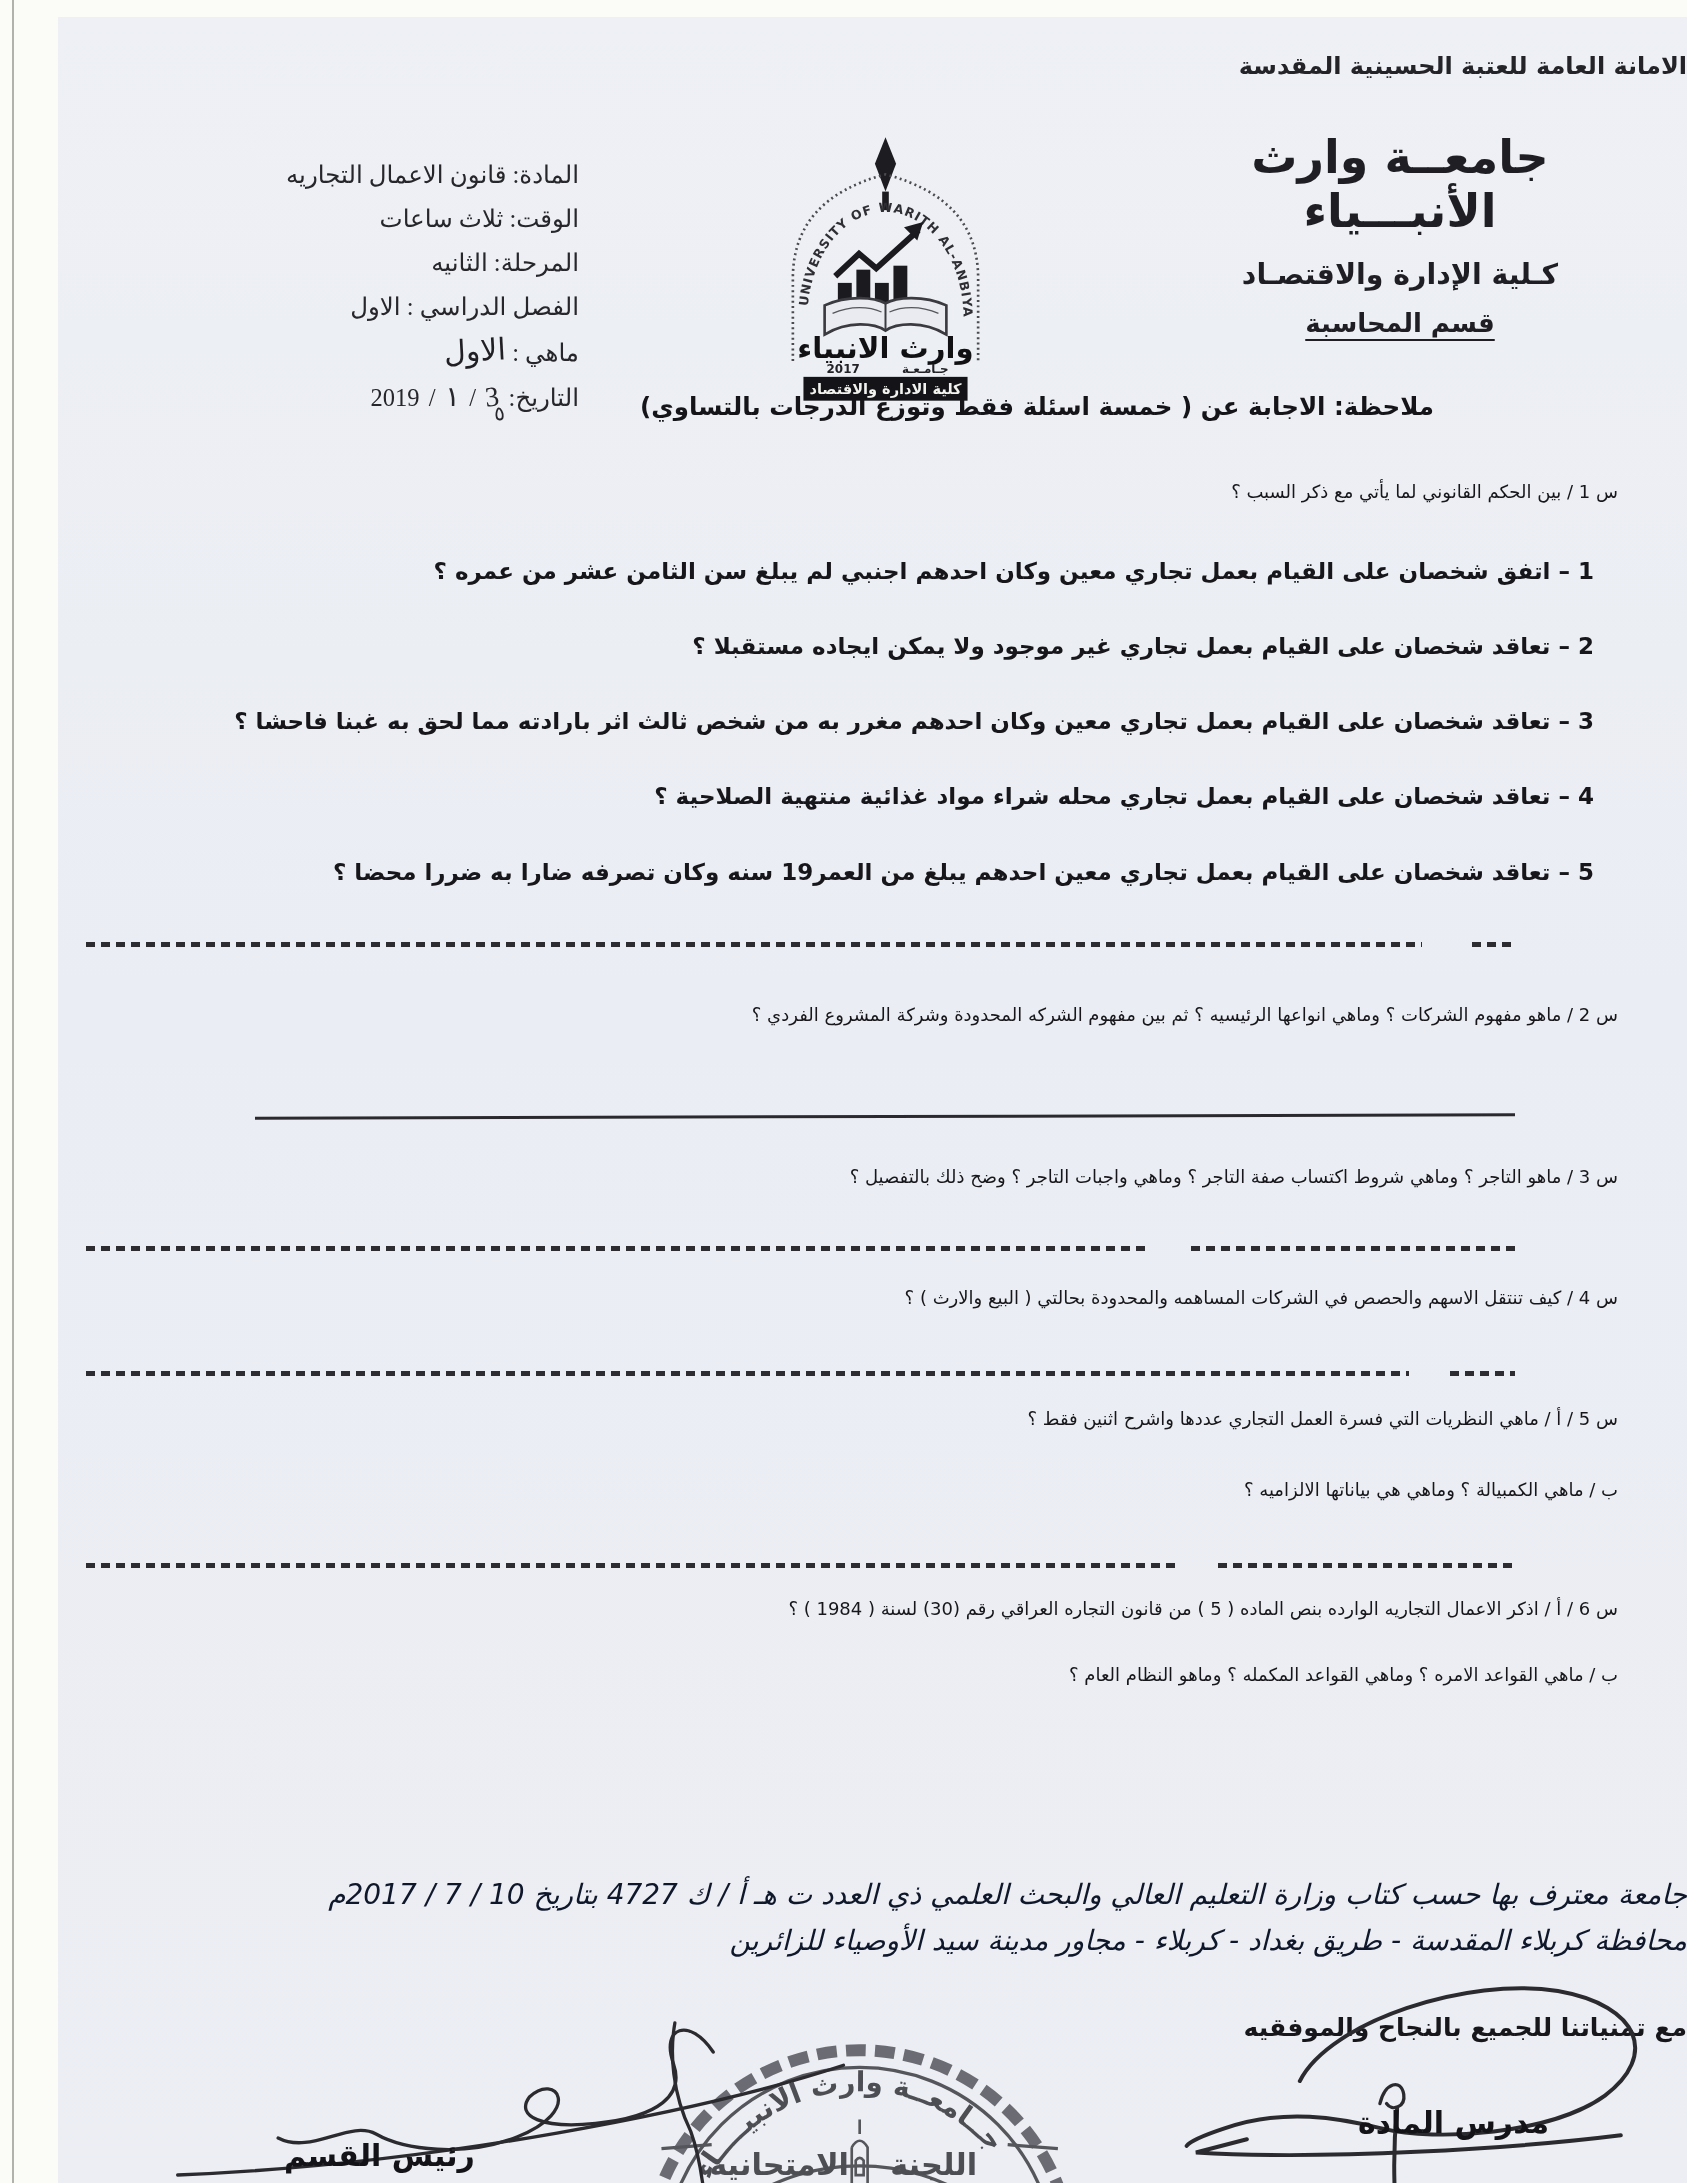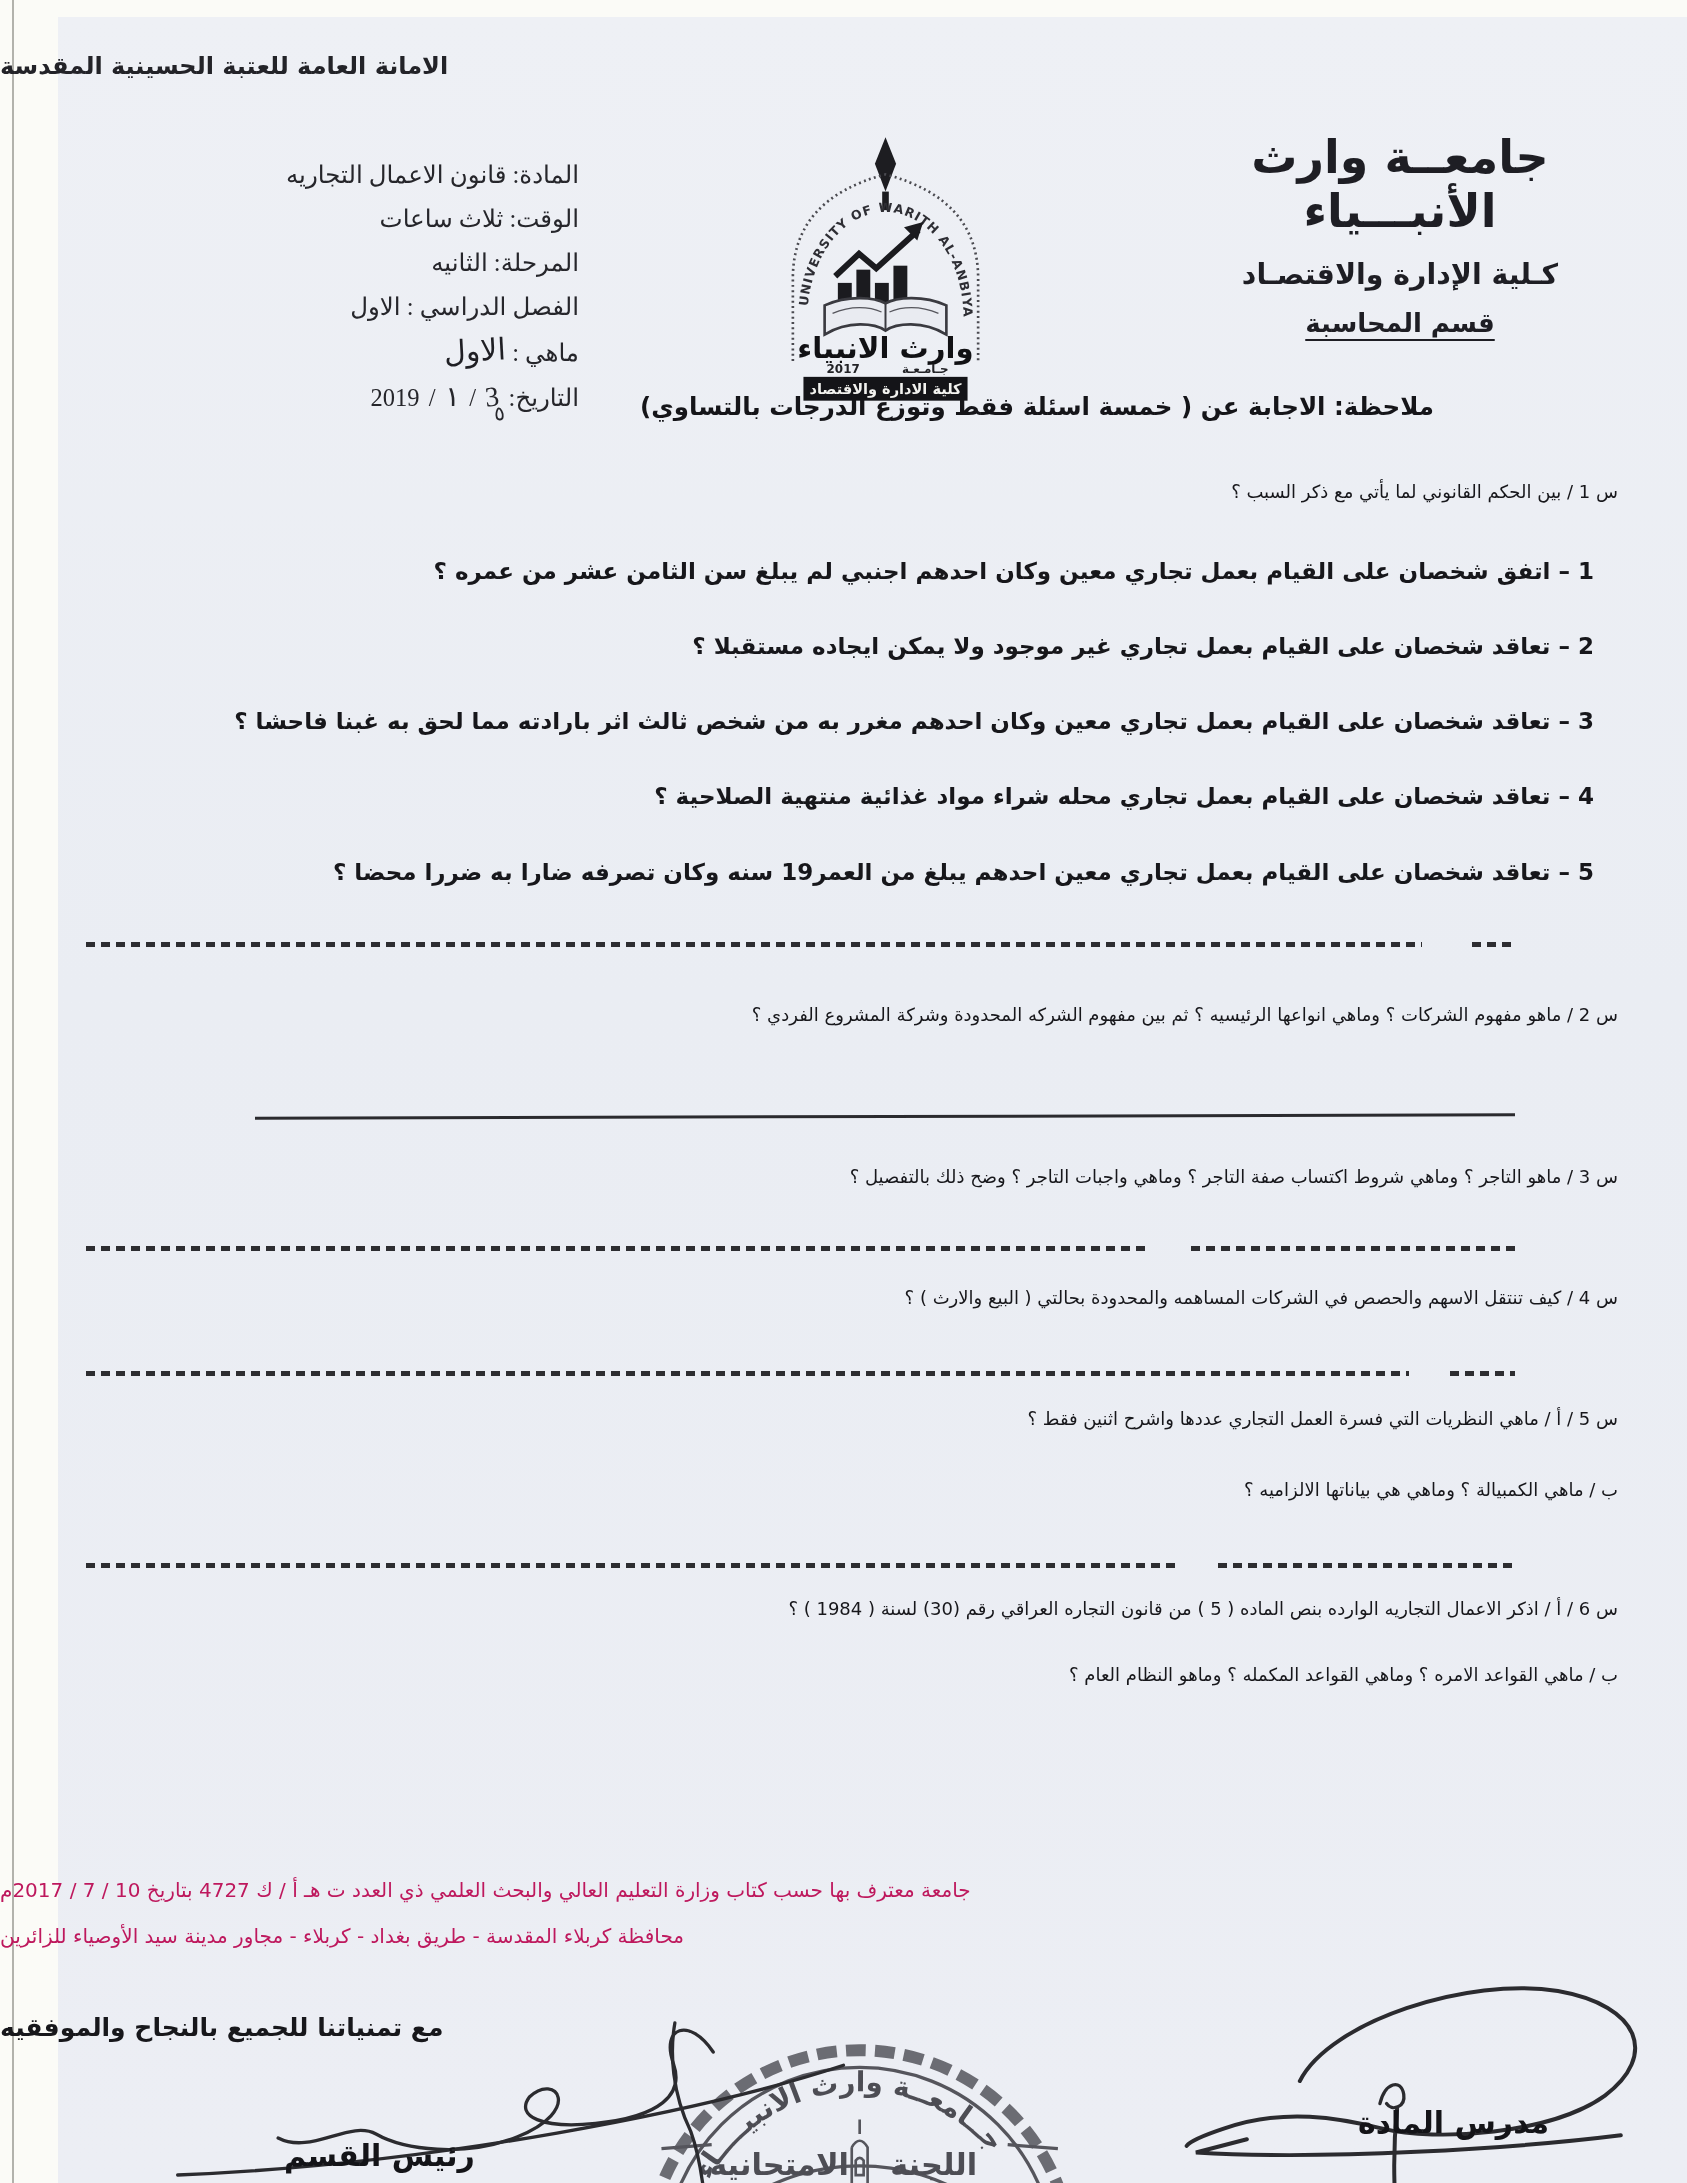--- a/index.html
+++ b/index.html
@@ -9,39 +9,39 @@
     font-family:"DejaVu Sans","Liberation Sans",sans-serif;
     color:#1c1c20;
   }
   .scan-line{position:absolute;left:12px;top:0;width:2px;height:2183px;background:#b2b2ac;}
   .paper{
     position:absolute;left:58px;top:17px;right:0;bottom:0;
     background:linear-gradient(180deg,#eef0f5 0%,#eaedf3 45%,#eceef4 100%);
   }
   .abs{position:absolute;}
   .rtl{direction:rtl;unicode-bidi:embed;}
-  .center{left:0;right:0;text-align:left;}
+  .center{left:0;right:0;text-align:right;}
   .q{position:absolute;right:69px;font-size:18px;font-weight:400;direction:rtl;white-space:nowrap;color:#17171b;}
   .qitem{position:absolute;right:93px;font-size:23px;font-weight:700;direction:rtl;white-space:nowrap;color:#17171b;}
   .top-note{top:52px;font-size:24px;font-weight:600;color:#232328;}
   .hdr-right{top:130px;right:42px;width:490px;text-align:center;direction:rtl;color:#1e1e24;}
   .hdr-right .ministry{font-size:30px;margin-bottom:14.6px;font-weight:600;}
   .hdr-right .university{font-size:46px;font-weight:700;margin-bottom:20px;}
   .hdr-right .college{font-size:28.4px;margin-bottom:17px;font-weight:600;}
   .hdr-right .department{font-size:26px;font-weight:700;text-decoration:underline;text-underline-offset:6.6px;}
   .hdr-left{top:153px;left:218px;width:361px;direction:rtl;font-size:24.5px;line-height:44px;color:#26262b;font-family:Liberation Serif, serif;}
   .hand{font-size:30px;letter-spacing:4px;transform:rotate(-3deg);display:inline-block;font-weight:400;color:#1f1f24;}
   .date-row{display:flex;flex-direction:row;align-items:baseline;gap:9.3px;direction:rtl;}
   .day-stack{display:inline-block;position:relative;font-size:28px;transform:rotate(-6deg);}
   .day-stack .sub{position:absolute;right:-4px;top:17px;font-size:20px;}
   .note-line{top:392px;right:253px;font-size:24.5px;font-weight:700;direction:rtl;white-space:nowrap;color:#151519;text-align:center;}
   .dash-row{position:absolute;left:86px;width:1429px;display:flex;}
   .dash-seg{height:4.6px;background:repeating-linear-gradient(90deg,#2d2d31 0 9.3px,transparent 9.3px 15px);}
   .solid-line{position:absolute;left:255px;top:1115px;width:1260px;height:2.6px;background:#2a2a2e;transform:rotate(-0.15deg);}
-  .footer-line{font-size:20px;color:#be185d;}
+  .footer-line{font-size:28px;color:#0f172a;font-style:italic;}
   .wishes{top:2013px;font-size:25px;font-weight:700;color:#17171b;}
   .sign-label{position:absolute;font-size:30px;font-weight:700;direction:rtl;color:#141418;}
   svg .ink{fill:none;stroke:#2b2b2f;stroke-linecap:round;}
   .logo-box{top:136px;left:769px;width:233px;height:266px;}
   .stamp-box{top:2035px;left:627px;width:468px;height:148px;}
   .sig-right-box{top:1942px;left:1184px;width:503px;height:241px;}
   .sig-left-box{top:2011px;left:93px;width:767px;height:172px;}
 </style>
 </head>
 <body>

